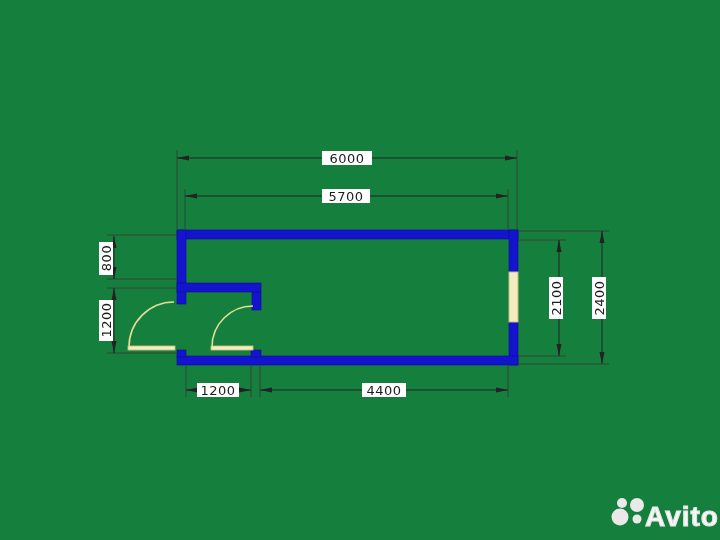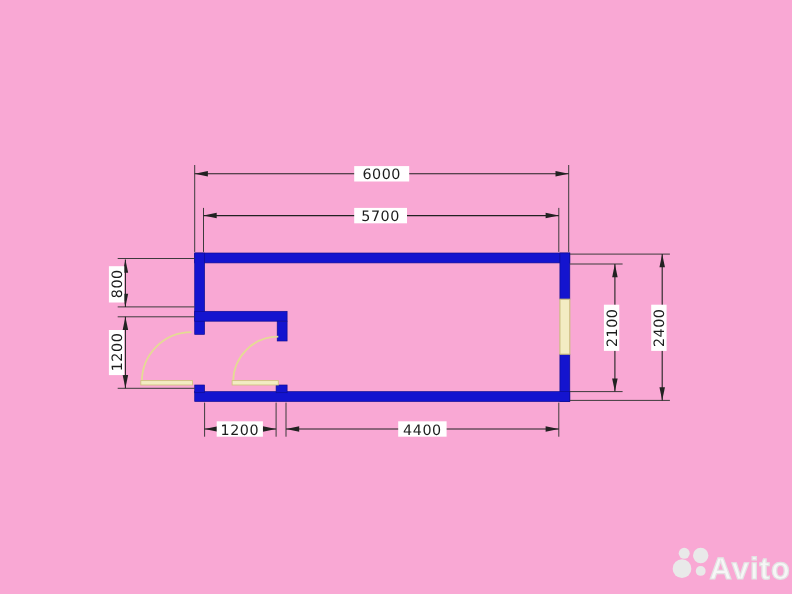--- a/index.html
+++ b/index.html
@@ -1,17 +1,17 @@
 <!DOCTYPE html>
 <html><head>
 <meta charset="utf-8">
 <style>
   html,body{margin:0;padding:0;background:#ffffff;}
   body{width:720px;height:540px;overflow:hidden;font-family:"DejaVu Sans",sans-serif;}
-  .stage{position:relative;width:720px;height:540px;background:#f9a8d4;}
+  .stage{position:relative;width:720px;height:540px;background:#15803d;}
   svg{position:absolute;left:0;top:0;}
   .wall{stroke:#0d0d8f;stroke-width:0.6;}
   .opening{stroke:#c9bc7c;stroke-width:1;}
   .leaf{stroke:#cfc37f;stroke-width:0.8;}
   .swing{fill:none;stroke:#e4db94;stroke-width:1.6;}
   .dim{stroke:#222222;stroke-width:1;fill:none;}
   .ext{stroke:#3a3a3a;stroke-width:0.9;fill:none;}
   .arr{fill:#222222;stroke:none;}
   .txtbg{fill:#ffffff;stroke:none;}
   .lbl{font-family:"DejaVu Sans",sans-serif;font-size:13px;fill:#1c1c1c;letter-spacing:0.5px;}

